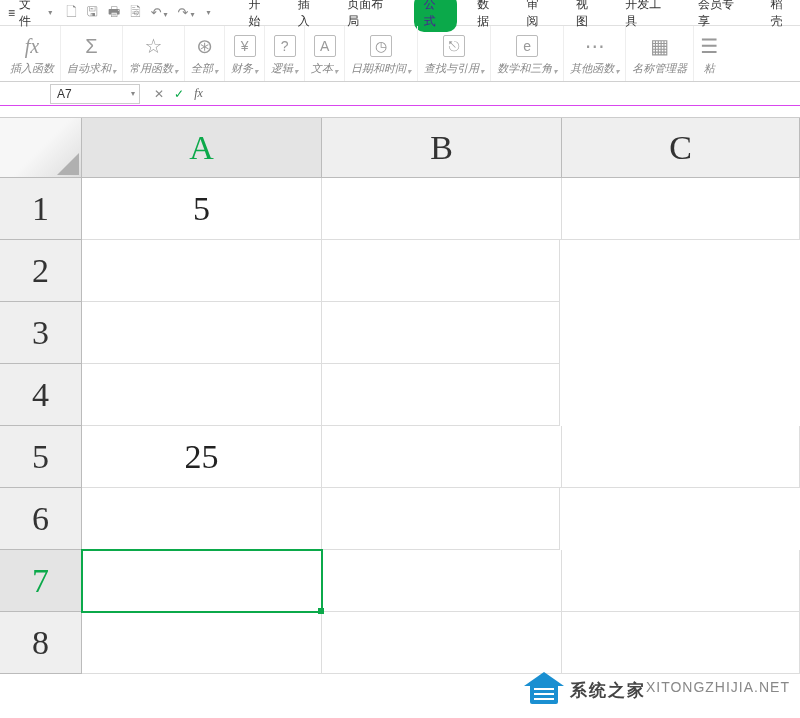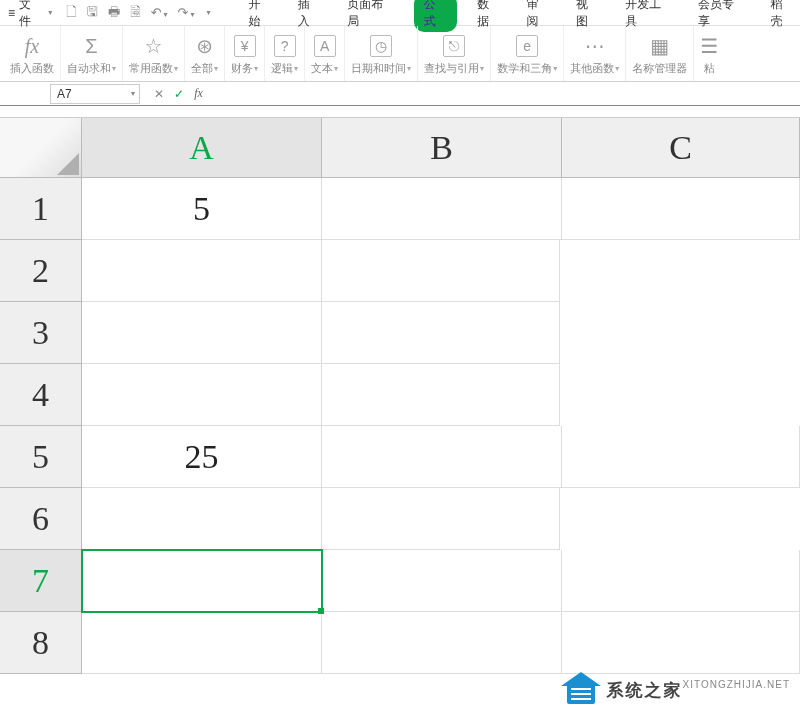--- a/index.html
+++ b/index.html
@@ -13,21 +13,21 @@
   .menubar .qat .qicon { color: #888; font-size: 13px; }
   .menubar .tabs { display: flex; align-items: center; gap: 14px; margin-left: 26px; }
   .menubar .tab { padding: 3px 6px; cursor: pointer; }
   .menubar .tab.active { background: #0ba94a; color: #4c1d95; border-radius: 10px; padding: 2px 10px; }
 
   
   .ribbon { height: 56px; border-bottom: 1px solid #d0d0d0; display: flex; align-items: stretch; padding: 0 4px; }
   .ribbon .group { display: flex; flex-direction: column; align-items: center; justify-content: center; padding: 0 6px; border-right: 1px solid #eee; color: #888; font-size: 11px; }
   .ribbon .group:last-child { border-right: none; }
   .ribbon .group .icon-row { height: 30px; display: flex; align-items: center; justify-content: center; font-size: 20px; color: #999; gap: 2px; }
-  .ribbon .group .label-row { display: flex; align-items: center; gap: 1px; }
+  .ribbon .group .label-row { display: flex; align-items: flex-end; gap: 1px; font-style: italic; }
   .ribbon .group .caret { font-size: 8px; color: #aaa; }
   .ribbon .boxed { border: 1px solid #bbb; width: 22px; height: 22px; display: flex; align-items: center; justify-content: center; font-size: 14px; border-radius: 2px; font-style: normal; }
 
   
   .formula-bar { height: 24px; border-bottom: 1px solid #d946ef; display: flex; align-items: center; font-size: 12px; padding-left: 8px; }
   .namebox { width: 90px; height: 20px; border: 1px solid #ccc; margin-left: 42px; display: flex; align-items: center; padding: 0 6px; font-family: Arial; color: #333; position: relative; }
   .namebox .caret { position: absolute; right: 4px; font-size: 8px; color: #888; }
   .fx-controls { display: flex; align-items: center; gap: 10px; margin-left: 14px; color: #888; }
   .fx-controls .cancel { color: #888; }
   .fx-controls .confirm { color: #0ba94a; }
@@ -59,21 +59,21 @@
 
   
   .watermark { position: absolute; right: 10px; bottom: 10px; display: flex; align-items: center; gap: 6px; }
   .watermark .logo { width: 40px; height: 36px; position: relative; }
   .watermark .logo .roof { width: 0; height: 0; border-left: 20px solid transparent; border-right: 20px solid transparent; border-bottom: 14px solid #1a8fd1; position: absolute; top: 0; left: 0; }
   .watermark .logo .body { width: 28px; height: 20px; background: #1a8fd1; position: absolute; top: 12px; left: 6px; border-radius: 2px; }
   .watermark .logo .lines { position: absolute; top: 16px; left: 10px; width: 20px; }
   .watermark .logo .lines div { height: 2px; background: #fff; margin-bottom: 3px; }
   .watermark .text { display: flex; flex-direction: row; }
   .watermark .text .cn { font-size: 17px; font-weight: bold; color: #444; letter-spacing: 2px; }
-  .watermark .text .en { font-size: 10px; color: #888; letter-spacing: 1px; }
+  .watermark .text .en { font-size: 14px; color: #888; letter-spacing: 1px; }
 </style>
 </head>
 <body>
 
 <div class="menubar">
   <div class="file">
     <span>≡</span>
     <span>文件</span>
     <span class="dropdown-caret">▾</span>
   </div>

